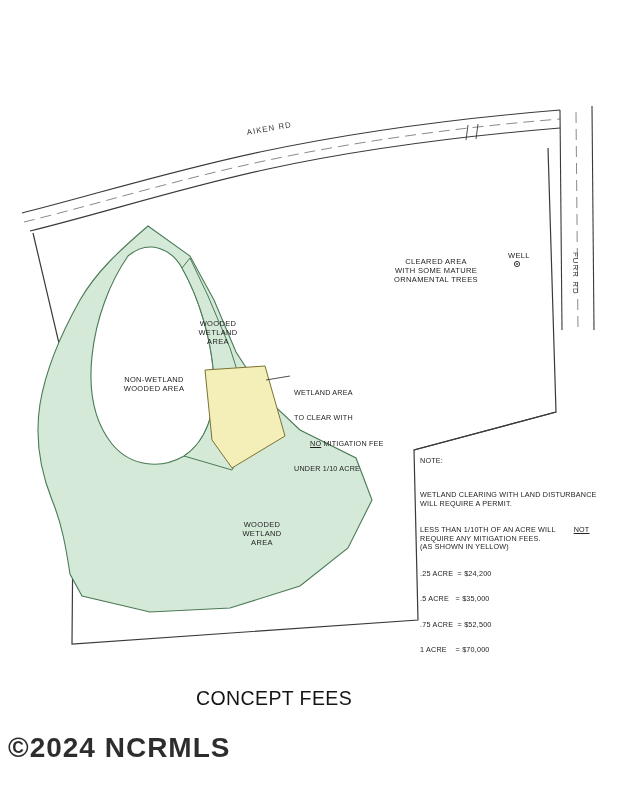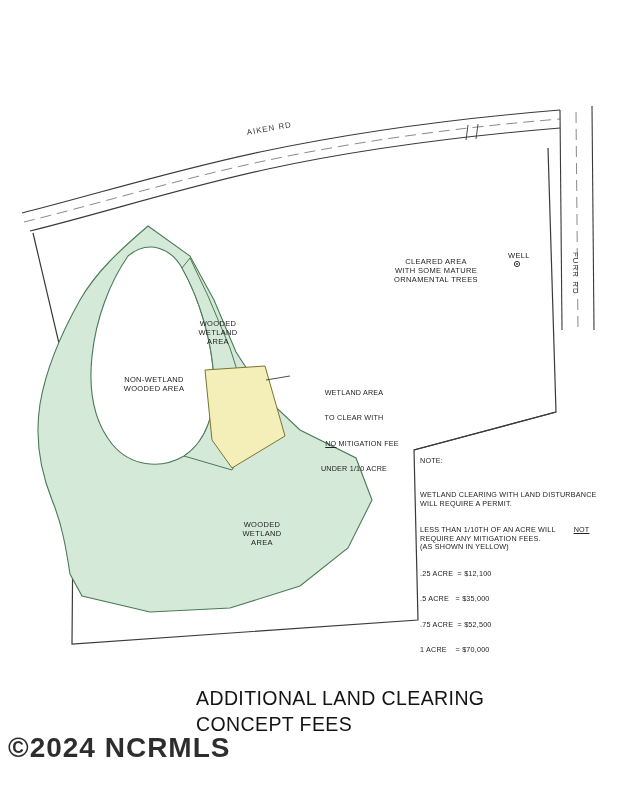--- a/index.html
+++ b/index.html
@@ -154,38 +154,37 @@
 <div class="lbl map-label center" style="left:222px; top:521px; width:80px;">WOODED
 WETLAND
 AREA</div>
 
 <div class="lbl map-label center" style="left:378px; top:258px; width:116px;">CLEARED AREA
 WITH SOME MATURE
 ORNAMENTAL TREES</div>
 
 <div class="lbl map-label left" style="left:508px; top:252px;">WELL</div>
 
-<div class="lbl note-label left" style="left:294px; top:372px; width:120px;text-align:center;">
+<div class="lbl note-label left" style="left:294px; top:372px; width:120px;">
   <div>WETLAND AREA</div>
   <div>TO CLEAR WITH</div>
   <div><span class="underline">NO</span><span> MITIGATION FEE</span></div>
   <div>UNDER 1/10 ACRE</div>
 </div>
 
 <div class="lbl note-label left" style="left:420px; top:440px; width:200px;">
   <div>NOTE:</div>
   <div style="margin-top:9px;">WETLAND CLEARING WITH LAND DISTURBANCE
 WILL REQUIRE A PERMIT.</div>
   <div style="margin-top:1px;"><span>LESS THAN 1/10TH OF AN ACRE WILL </span><span class="underline">NOT</span><span>
 REQUIRE ANY MITIGATION FEES.
 (AS SHOWN IN YELLOW)</span></div>
-  <div style="margin-top:1px;">.25 ACRE  = $12,100</div>
+  <div style="margin-top:1px;">.25 ACRE  = $24,200</div>
   <div>.5 ACRE   = $35,000</div>
   <div>.75 ACRE  = $52,500</div>
   <div>1 ACRE    = $70,000</div>
 </div>
 
 <div class="title-block">
-  <div class="title-line">ADDITIONAL LAND CLEARING</div>
   <div class="title-line">CONCEPT FEES</div>
 </div>
 
 <div class="watermark">©2024 NCRMLS</div>
 
 </body></html>

